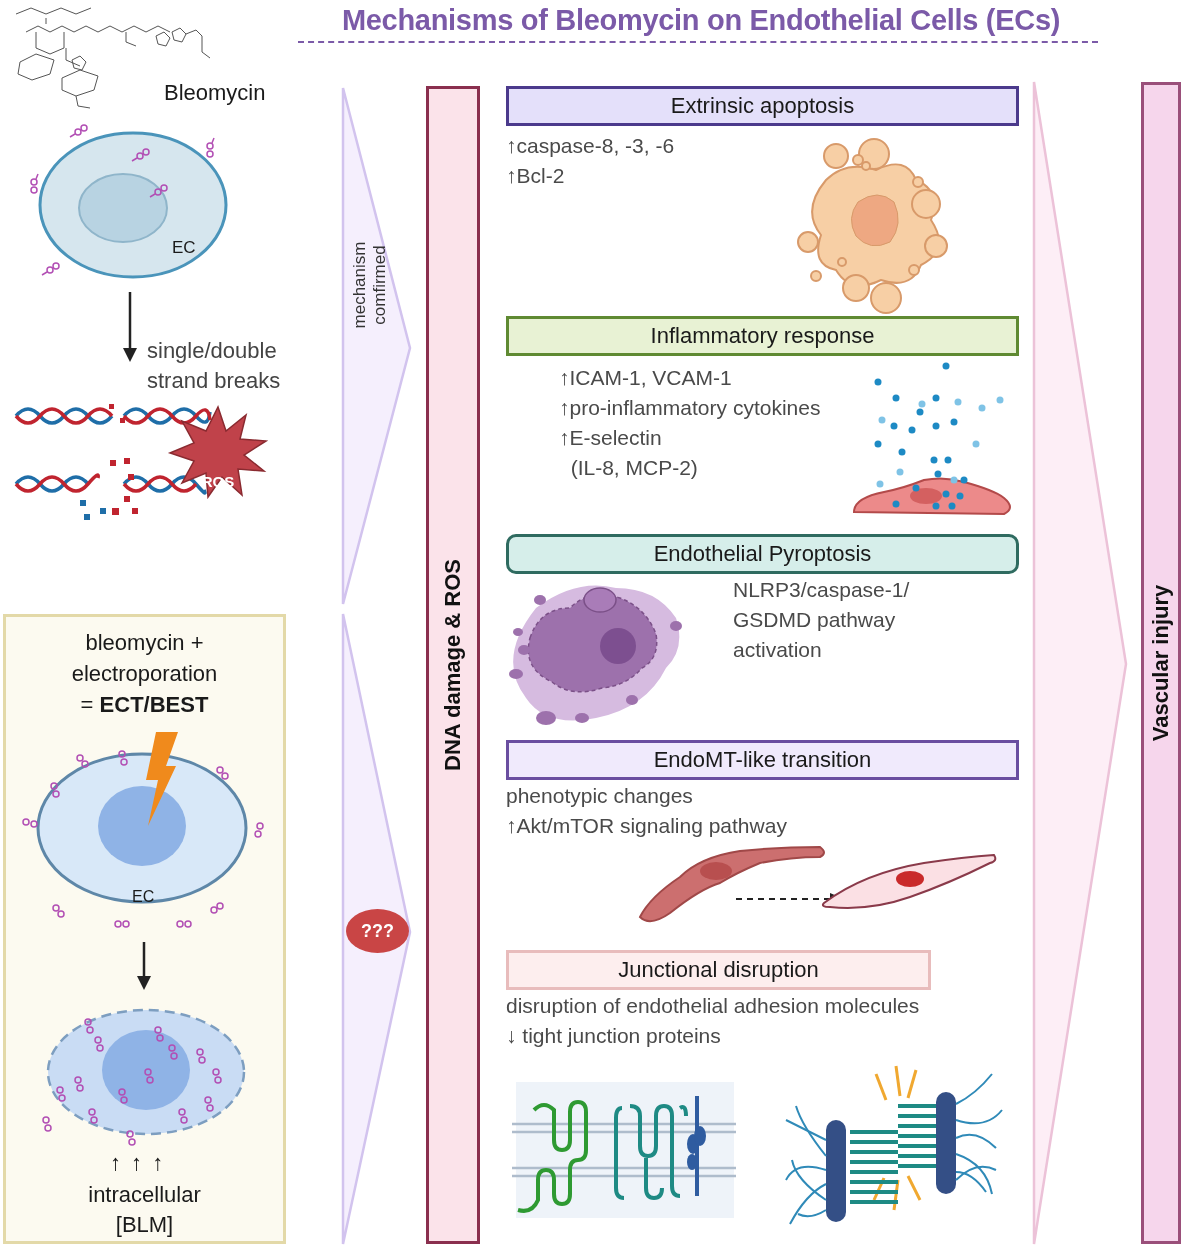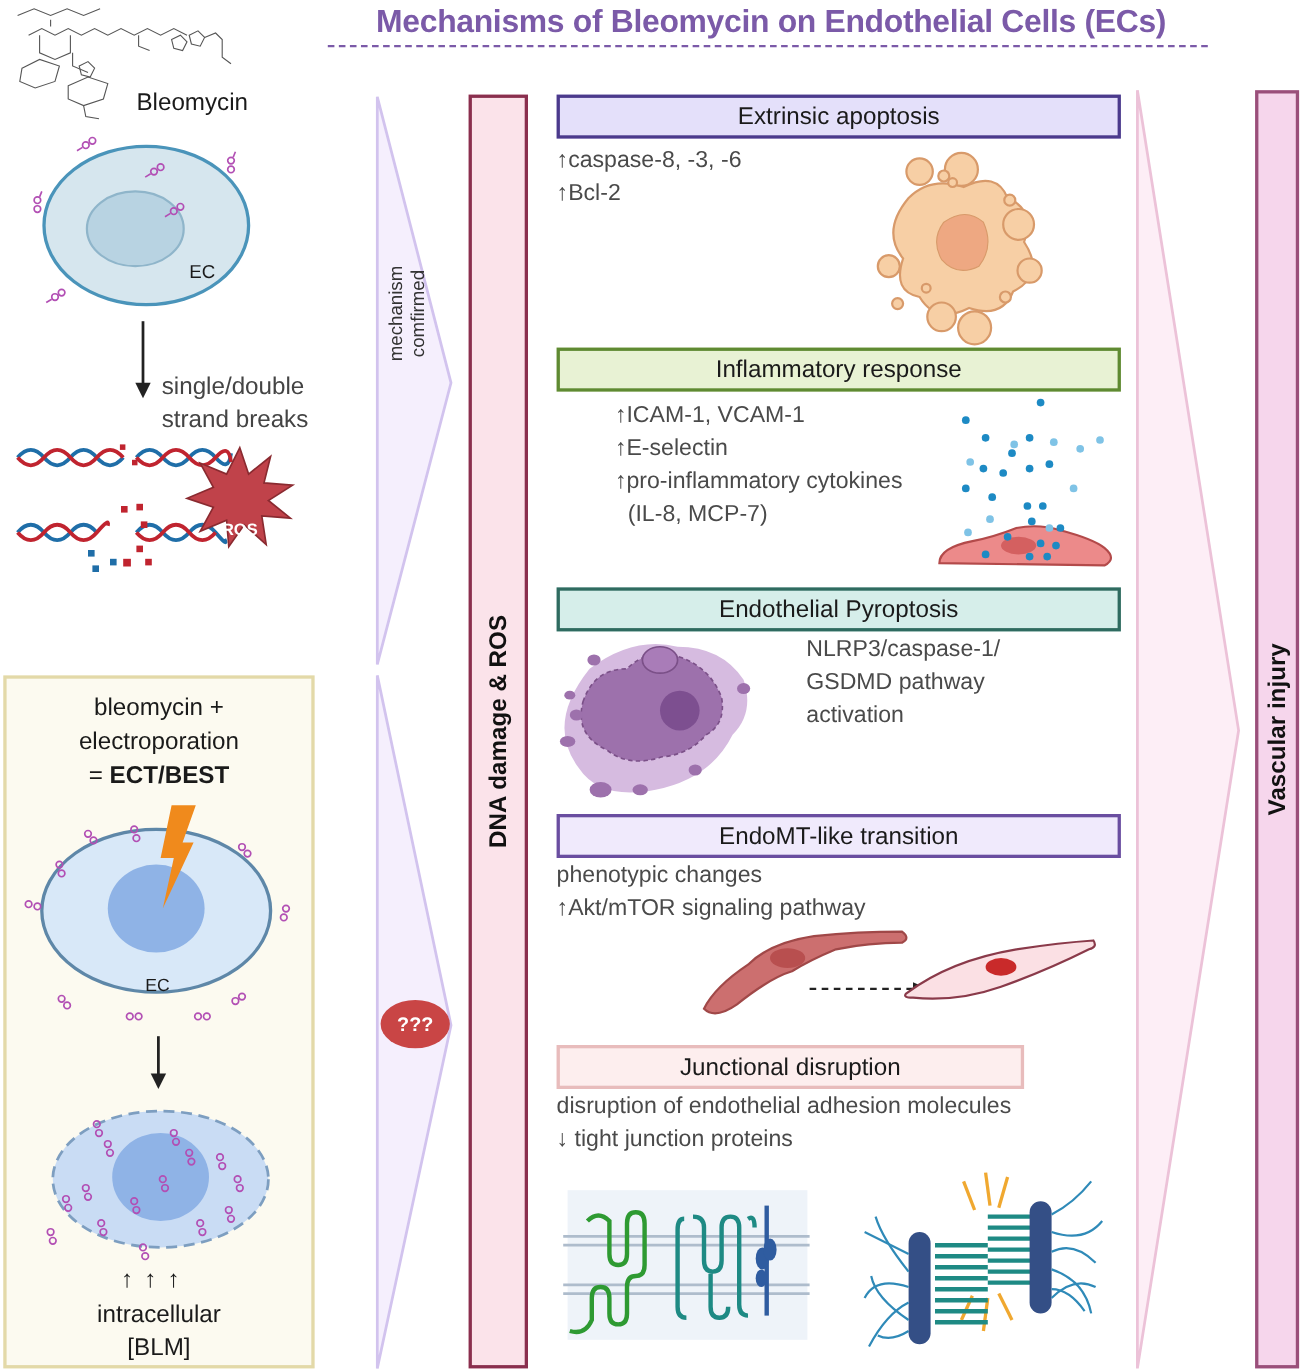--- a/index.html
+++ b/index.html
@@ -1,21 +1,21 @@
 <!DOCTYPE html>
 <html><head>
 <meta charset="utf-8">
 <style>
   html, body { margin:0; padding:0; background:#ffffff; }
   body { width:1182px; height:1246px; position:relative; overflow:hidden; font-family:"Liberation Sans", sans-serif; color:#222; }
   .abs { position:absolute; }
   .title { left:296px; top:4px; width:810px; text-align:center; font-family:"Liberation Sans", sans-serif; font-weight:bold; font-size:29px; color:#7b5aa8; letter-spacing:-0.3px; }
   .title-underline { left:298px; top:41px; width:800px; height:0; border-top:2px dashed #7b5aa8; }
   .txt { font-family:"Liberation Sans", sans-serif; color:#444; }
-  .big { font-size:22px; }
+  .big { font-size:22px;margin-left:40px; }
   .lbl-dark { color:#1a1a1a; }
   .vbar { box-sizing:border-box; }
   .vbar-label { position:absolute; left:50%; top:50%; transform:translate(-50%,-50%) rotate(-90deg); white-space:nowrap; font-weight:bold; font-size:22px; color:#111; }
   .hdr { position:absolute; box-sizing:border-box; border:3px solid; text-align:center; font-size:22px; color:#1a1a1a; line-height:34px; height:40px; }
   .bullets { position:absolute; font-size:21px; color:#4a4a4a; line-height:30px; }
   .bullets div { white-space:nowrap; }
   .ect-box { left:3px; top:614px; width:283px; height:630px; box-sizing:border-box; background:#fcfaf0; border:3px solid #e3d9a8; }
   .ect-text { position:absolute; left:0; width:100%; text-align:center; font-size:22px; color:#1a1a1a; line-height:31px; }
   .ros-badge { left:346px; top:909px; width:63px; height:44px; border-radius:50%; background:#c94545; color:#fff; font-weight:bold; font-size:18px; text-align:center; line-height:44px; }
   svg { position:absolute; overflow:visible; }
@@ -298,23 +298,23 @@
     <circle cx="100" cy="168" r="15"></circle>
       <circle cx="128" cy="140" r="5"></circle>
       <circle cx="56" cy="132" r="4"></circle>
   </g>
   <path d="M72,72 q20,-14 36,0 q10,22 -4,40 q-20,10 -34,-6 q-10,-18 2,-34z" fill="#eea882" stroke="#d89a6a" stroke-width="1"></path>
 </svg>
 
 <div class="hdr" style="left:506px;top:316px;width:513px;background:#e8f2d4;border-color:#5f8a32;">Inflammatory response</div>
 <div class="bullets" style="left:540px;top:363px;margin-left:19px;">
   <div>↑ICAM-1, VCAM-1</div>
+  <div>↑pro-inflammatory cytokines</div>
   <div>↑E-selectin</div>
-  <div>↑pro-inflammatory cytokines</div>
-  <div style="white-space:pre;">  (IL-8, MCP-7)</div>
+  <div style="white-space:pre;">  (IL-8, MCP-2)</div>
 </div>
 <svg style="left:850px;top:360px;" width="170" height="165" viewBox="0 0 170 165">
   <path d="M4,152 q0,-14 30,-20 q20,-4 40,-12 q20,-4 40,2 q30,8 40,16 q12,10 0,16z" fill="#ec8a8a" stroke="#b34a4a" stroke-width="2"></path>
   <ellipse cx="76" cy="136" rx="16" ry="8" fill="#d46060"></ellipse>
   <g fill="#1d8ac4">
     <circle cx="28" cy="22" r="3.5"></circle>
       <circle cx="96" cy="6" r="3.5"></circle>
       <circle cx="46" cy="38" r="3.5"></circle>
       <circle cx="86" cy="38" r="3.5"></circle>
       <circle cx="70" cy="52" r="3.5"></circle>
@@ -341,21 +341,21 @@
       <circle cx="132" cy="48" r="3.5"></circle>
       <circle cx="150" cy="40" r="3.5"></circle>
       <circle cx="32" cy="60" r="3.5"></circle>
     <circle cx="126" cy="84" r="3.5"></circle>
       <circle cx="50" cy="112" r="3.5"></circle>
       <circle cx="30" cy="124" r="3.5"></circle>
       <circle cx="104" cy="120" r="3.5"></circle>
   </g>
 </svg>
 
-<div class="hdr" style="left:506px;top:534px;width:513px;background:#d6eeea;border-color:#2f6b60;">Endothelial Pyroptosis</div>
+<div class="hdr" style="left:506px;top:534px;width:513px;background:#d6eeea;border-color:#2f6b60;border-radius:10px;">Endothelial Pyroptosis</div>
 <svg style="left:506px;top:578px;" width="190" height="150" viewBox="0 0 190 150">
   <path d="M30,30 q40,-30 80,-20 q40,0 60,30 q10,30 -10,50 q-20,40 -70,50 q-50,10 -70,-20 q-30,-40 10,-90z" fill="#d6bbe0"></path>
   <path d="M24,60 q10,-30 40,-30 q20,-20 50,-10 q26,10 36,36 q4,24 -14,34 q-16,18 -40,20 q-30,10 -50,-6 q-30,-14 -22,-44z" fill="#9d71ac" stroke="#7b5088" stroke-width="1.5" stroke-dasharray="4,3"></path>
   <circle cx="112" cy="68" r="18" fill="#7d4f90"></circle>
   <ellipse cx="94" cy="22" rx="16" ry="12" fill="#a97cb8" stroke="#7b5088" stroke-width="1.5"></ellipse>
   <g fill="#9d71ac">
     <ellipse cx="10" cy="96" rx="7" ry="5"></ellipse>
       <ellipse cx="18" cy="72" rx="6" ry="5"></ellipse>
       <ellipse cx="12" cy="54" rx="5" ry="4"></ellipse>
       <ellipse cx="34" cy="22" rx="6" ry="5"></ellipse>

